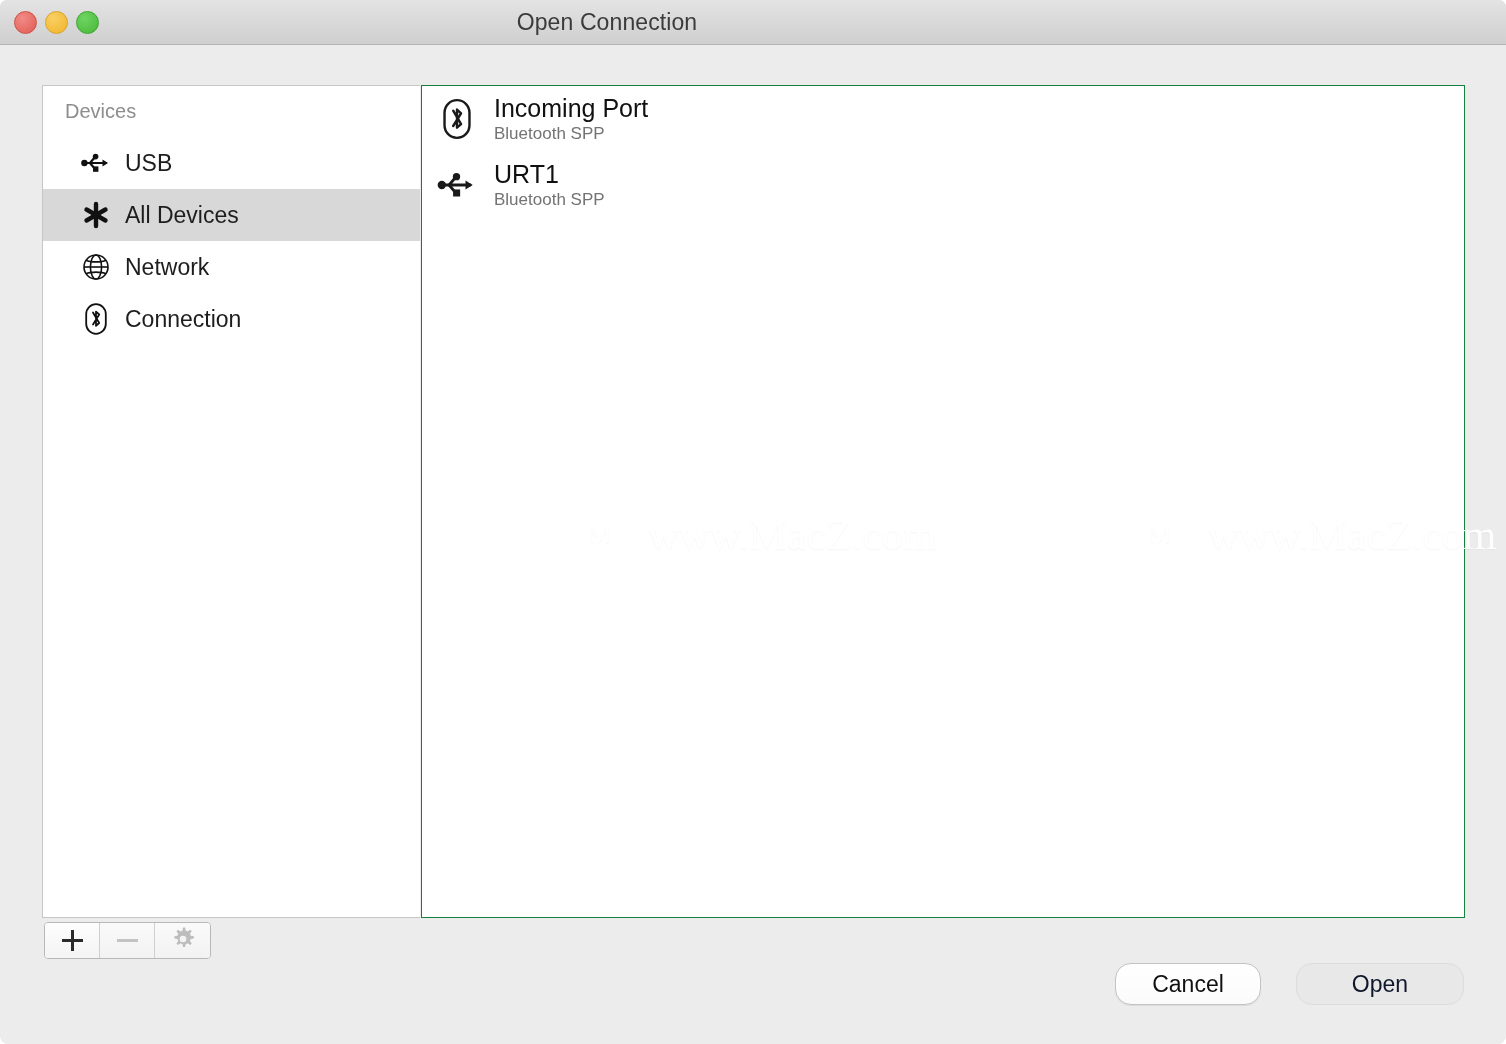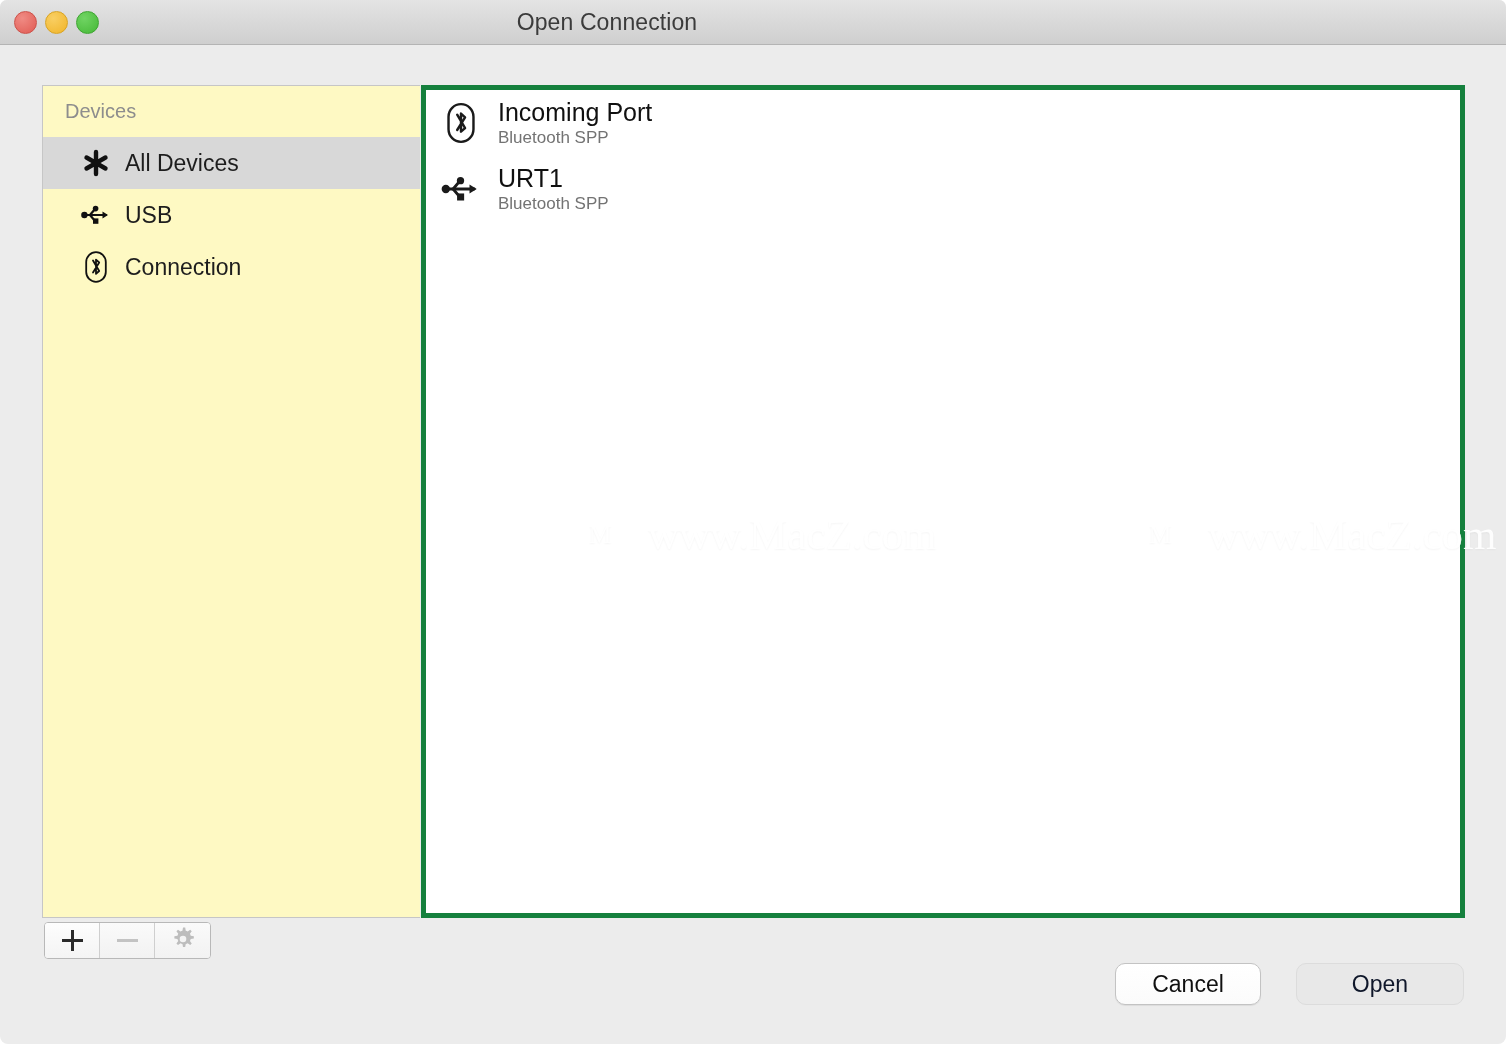--- a/index.html
+++ b/index.html
@@ -58,21 +58,21 @@
     color: #3b3b3b;
     letter-spacing: 0.1px;
   }
 
   
   .sidebar {
     position: absolute;
     left: 42px; top: 85px;
     width: 378px;
     height: 833px;
-    background: #fef9c3;
+    background: #ffffff;
     border: 1px solid #c6c6c6;
     border-right: none;
     overflow: hidden;
   }
   .sidebar-header {
     height: 51px;
     display: flex;
     align-items: center;
     padding-left: 22px;
     font-size: 20px;
@@ -97,21 +97,21 @@
   }
   .side-label { line-height: 1; }
 
   
   .list-panel {
     position: absolute;
     left: 421px; top: 85px;
     width: 1044px;
     height: 833px;
     background: #ffffff;
-    border: 5px solid #15803d;
+    border: 1px solid #15803d;
     overflow: hidden;
   }
   .device-row {
     display: flex;
     align-items: center;
     gap: 16px;
     padding: 9px 0 9px 14px;
     height: 66px;
   }
   .dev-icon {
@@ -198,21 +198,21 @@
 
   .glyph-minus {
     width: 21px; height: 3px;
     background: #c3c3c3;
   }
 
   
   .btn {
     position: absolute;
     height: 42px;
-    border-radius: 10px;
+    border-radius: 16px;
     font-size: 23px;
     display: flex;
     align-items: center;
     justify-content: center;
     border: 1px solid #c3c3c3;
   }
   .btn.cancel {
     left: 1115px; top: 963px;
     width: 146px;
     background: linear-gradient(to bottom, #ffffff, #fbfbfb);
@@ -236,51 +236,65 @@
     <div class="traffic">
       <span class="light close"></span>
       <span class="light min"></span>
       <span class="light max"></span>
     </div>
     <div class="title-text">Open Connection</div>
   </div>
 
   <div class="sidebar">
     <div class="sidebar-header">Devices</div>
+
+    <div class="side-item">
+      <span class="side-icon">
+        <svg width="30" height="26" viewBox="0 0 30 26" aria-hidden="true">
+          <g stroke="#111" stroke-width="2.2" fill="none" stroke-linecap="round" stroke-linejoin="round">
+            <line x1="4" y1="13" x2="25" y2="13"></line>
+            <path d="M9 13 L14 7"></path>
+            <path d="M9 13 L14 19"></path>
+          </g>
+          <circle cx="3.4" cy="13" r="3.2" fill="#111"></circle>
+          <circle cx="14.6" cy="6.6" r="2.8" fill="#111"></circle>
+          <rect x="12" y="16.4" width="5.4" height="5.4" fill="#111"></rect>
+          <path d="M21.5 9.6 L27 13 L21.5 16.4 Z" fill="#111"></path>
+        </svg>
+      </span>
+      <span class="side-label">USB</span>
+    </div>
 
     <div class="side-item selected">
       <span class="side-icon">
         <svg width="28" height="28" viewBox="0 0 28 28" aria-hidden="true">
           <g stroke="#111" stroke-width="4.4" stroke-linecap="round">
             <line x1="14" y1="3" x2="14" y2="25"></line>
             <line x1="4.5" y1="8.5" x2="23.5" y2="19.5"></line>
             <line x1="4.5" y1="19.5" x2="23.5" y2="8.5"></line>
           </g>
         </svg>
       </span>
       <span class="side-label">All Devices</span>
     </div>
 
     <div class="side-item">
       <span class="side-icon">
-        <svg width="30" height="26" viewBox="0 0 30 26" aria-hidden="true">
-          <g stroke="#111" stroke-width="2.2" fill="none" stroke-linecap="round" stroke-linejoin="round">
-            <line x1="4" y1="13" x2="25" y2="13"></line>
-            <path d="M9 13 L14 7"></path>
-            <path d="M9 13 L14 19"></path>
-          </g>
-          <circle cx="3.4" cy="13" r="3.2" fill="#111"></circle>
-          <circle cx="14.6" cy="6.6" r="2.8" fill="#111"></circle>
-          <rect x="12" y="16.4" width="5.4" height="5.4" fill="#111"></rect>
-          <path d="M21.5 9.6 L27 13 L21.5 16.4 Z" fill="#111"></path>
-        </svg>
-      </span>
-      <span class="side-label">USB</span>
-    </div>
-
+        <svg width="28" height="28" viewBox="0 0 28 28" aria-hidden="true">
+          <g stroke="#111" stroke-width="1.6" fill="none">
+            <circle cx="14" cy="14" r="12"></circle>
+            <ellipse cx="14" cy="14" rx="5.6" ry="12"></ellipse>
+            <line x1="2" y1="14" x2="26" y2="14"></line>
+            <path d="M4.2 7.2 C8 9.4 20 9.4 23.8 7.2"></path>
+            <path d="M4.2 20.8 C8 18.6 20 18.6 23.8 20.8"></path>
+          </g>
+        </svg>
+      </span>
+      <span class="side-label">Network</span>
+    </div>
 
     <div class="side-item">
       <span class="side-icon">
         <svg width="22" height="32" viewBox="0 0 22 32" aria-hidden="true">
           <rect x="1.2" y="1.2" width="19.6" height="29.6" rx="9.8" fill="none" stroke="#111" stroke-width="1.8"></rect>
           <path d="M8 9.5 L14.2 20 L11 22.8 L11 8.6 L14.2 11.5 L8 21.5" fill="none" stroke="#111" stroke-width="1.8" stroke-linejoin="round" stroke-linecap="round"></path>
         </svg>
       </span>
       <span class="side-label">Connection</span>
     </div>

